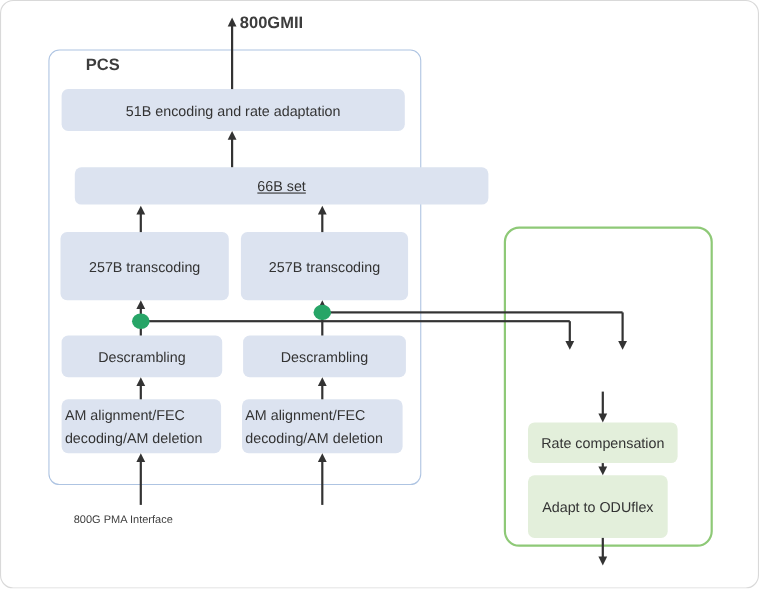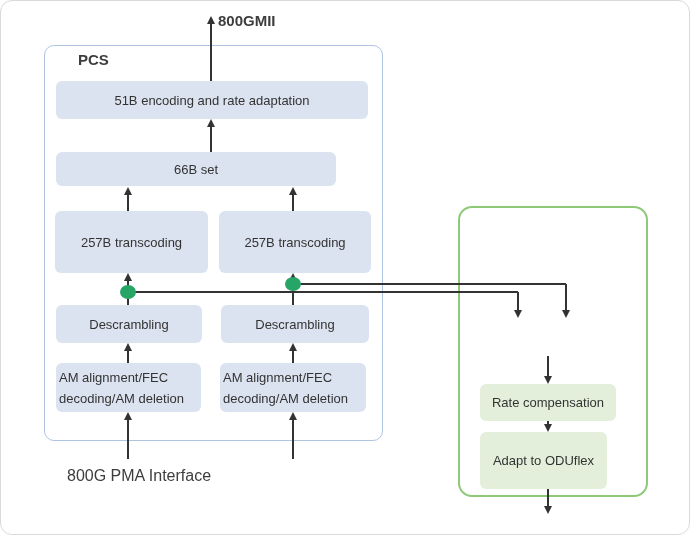--- a/index.html
+++ b/index.html
@@ -26,39 +26,39 @@
   .pcs-title{left:53px;top:50px;font-size:15px;}
   .otn-title{left:457px;top:237px;width:190px;text-align:center;font-size:14px;}
   .node{
     position:absolute;display:flex;align-items:center;justify-content:center;
     border-radius:6px;font-size:13px;color:var(--text);box-sizing:border-box;text-align:center;
   }
   .node.blue{background:var(--pcs-node-fill);}
   .node.green{background:var(--otn-node-fill);}
   .node.left-text{justify-content:flex-start;text-align:left;padding:0 3px;line-height:21px;}
   #n-enc   {left:55px;top:80px;width:312px;height:38px;}
-  #n-set   {left:55px;top:151px;width:280px;height:34px;}
+  #n-set   {left:67px;top:151px;width:376px;height:34px;text-decoration:underline;}
   #n-257l  {left:54px;top:210px;width:153px;height:62px;}
   #n-257r  {left:218px;top:210px;width:152px;height:62px;}
   #n-descl {left:55px;top:304px;width:146px;height:38px;}
   #n-descr {left:220px;top:304px;width:148px;height:38px;}
   #n-aml   {left:55px;top:362px;width:145px;height:49px;}
   #n-amr   {left:219px;top:362px;width:146px;height:49px;}
   #n-int   {left:479px;top:318px;width:148px;height:37px;}
   #n-rate  {left:479px;top:383px;width:136px;height:37px;}
   #n-adapt {left:479px;top:431px;width:127px;height:57px;}
   .vline{position:absolute;width:1.5px;background:var(--line);}
   .hline{position:absolute;height:1.5px;background:var(--line);}
   .ah{position:absolute;width:0;height:0;}
   .ah.up{border-left:4px solid transparent;border-right:4px solid transparent;border-bottom:8px solid var(--line);}
   .ah.down{border-left:4px solid transparent;border-right:4px solid transparent;border-top:8px solid var(--line);}
   .dot{position:absolute;width:16px;height:14px;border-radius:50%;background:var(--tap-dot);}
   .lbl{position:absolute;color:var(--label-text);white-space:nowrap;}
   .top-lbl{left:217px;top:11px;font-size:15px;font-weight:bold;}
-  .bottom-lbl{left:66px;top:466px;font-size:16px;}
+  .bottom-lbl{left:66px;top:466px;font-size:10px;}
 </style>
 </head>
 <body>
 
 <div class="canvas">
 
   <div class="group pcs-box"></div>
   <div class="group-title pcs-title">PCS</div>
   <div class="group otn-box"></div>
 

